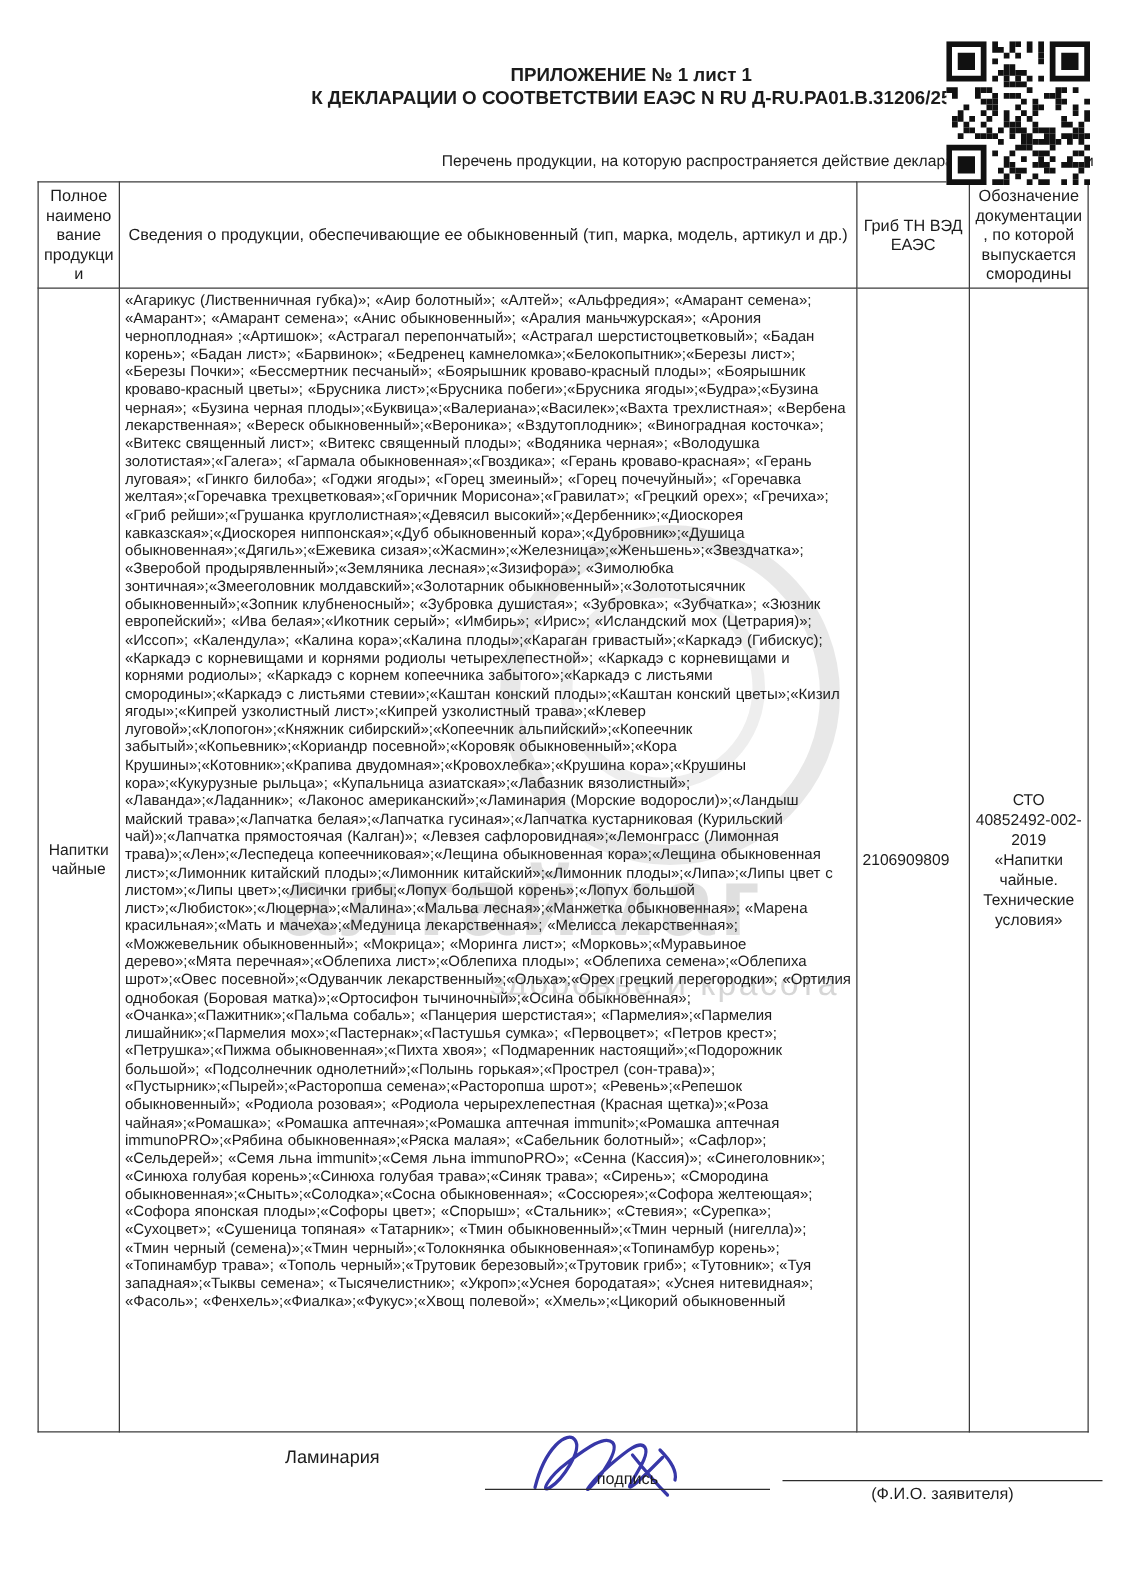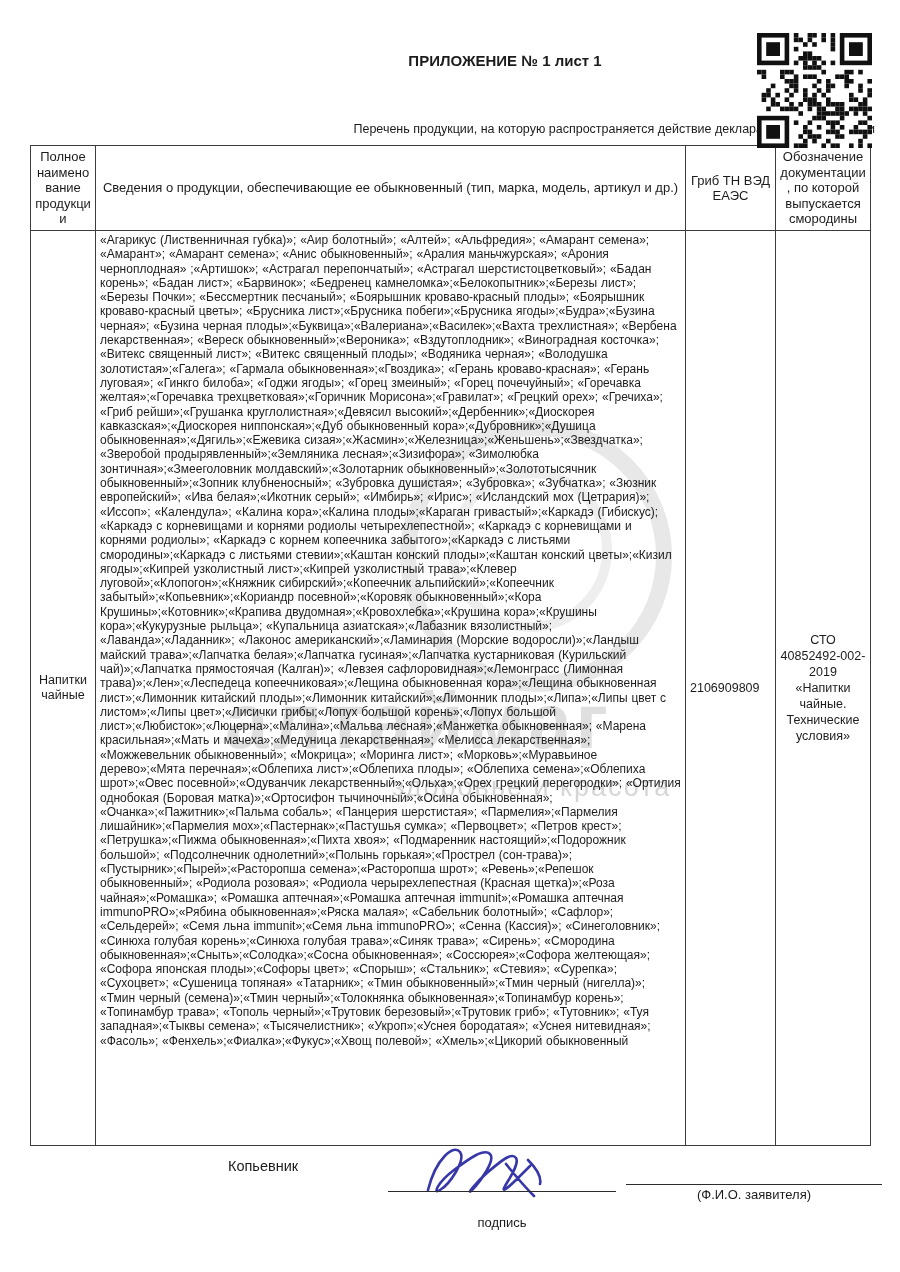--- a/index.html
+++ b/index.html
@@ -51,38 +51,39 @@
     font-size:12px; line-height:14.3px; text-align:left; vertical-align:top !important;
     padding:2px 3px 2px 5px; letter-spacing:0px; word-spacing:0.5px;
   }
   .cell-code{font-size:12.5px; text-align:left;}
   .cell-doc{font-size:12.5px; line-height:16px; text-align:center; padding-left:7px;}
   .break-anywhere{overflow-wrap:break-word; word-break:break-word;}
   
   .ft{position:absolute; z-index:2;}
   .ft-applicant{left:228px; top:1158px; font-size:14.5px;}
   .ft-sigline{left:388px; top:1191px; width:228px; border-top:1.5px solid #2c2c2c; height:0;}
-  .ft-sigcaption{left:388px; top:1215px; width:228px; text-align:center; font-size:13px;}
+  .ft-sigcaption{left:388px; top:1175px; width:228px; text-align:center; font-size:13px;}
   .ft-signature{left:410px; top:1140px; width:190px; height:58px;}
   .ft-nameblock{left:630px; top:1148px; width:250px; text-align:center; font-size:14.5px; line-height:17.5px;}
   .ft-nameline{left:626px; top:1184px; width:256px; border-top:1.5px solid #2c2c2c; height:0;}
   .ft-namecaption{left:626px; top:1187px; width:256px; text-align:center; font-size:13px;}
 </style>
 </head>
 <body>
 
 <div class="page">
 
   <div class="wm wm-ring"></div>
   <div class="wm wm-ring-inner"></div>
   <div class="wm wm-bigtext">алтаймаг</div>
   <div class="wm wm-smalltext">здоровье и красота</div>
 
   <div class="doc-header">
     <div>ПРИЛОЖЕНИЕ № 1 лист 1</div>
+    <div>К ДЕКЛАРАЦИИ О СООТВЕТСТВИИ ЕАЭС N RU Д-RU.РА01.В.31206/25</div>
   </div>
   <div class="doc-subtitle">Перечень продукции, на которую распространяется действие декларации о соответствии</div>
 
   <div class="qr" id="qr-box"><svg width="115" height="115" viewBox="0 0 115 115" xmlns="http://www.w3.org/2000/svg">
         <rect width="115" height="115" fill="#ffffff"></rect>
         <rect x="36.8" y="0" width="4.6" height="4.6" fill="#111"></rect>
         <rect x="50.599999999999994" y="0" width="4.6" height="4.6" fill="#111"></rect>
         <rect x="55.199999999999996" y="0" width="4.6" height="4.6" fill="#111"></rect>
         <rect x="64.39999999999999" y="0" width="4.6" height="4.6" fill="#111"></rect>
         <rect x="73.6" y="0" width="4.6" height="4.6" fill="#111"></rect>
@@ -286,21 +287,21 @@
       </tr>
       <tr class="body-row">
         <td class="cell-name">Напитки чайные</td>
         <td class="cell-details">«Агарикус (Лиственничная губка)»; «Аир болотный»; «Алтей»; «Альфредия»; «Амарант семена»; «Амарант»; «Амарант семена»; «Анис обыкновенный»; «Аралия маньчжурская»; «Арония черноплодная» ;«Артишок»; «Астрагал перепончатый»; «Астрагал шерстистоцветковый»; «Бадан корень»; «Бадан лист»; «Барвинок»; «Бедренец камнеломка»;«Белокопытник»;«Березы лист»; «Березы Почки»; «Бессмертник песчаный»; «Боярышник кроваво-красный плоды»; «Боярышник кроваво-красный цветы»; «Брусника лист»;«Брусника побеги»;«Брусника ягоды»;«Будра»;«Бузина черная»; «Бузина черная плоды»;«Буквица»;«Валериана»;«Василек»;«Вахта трехлистная»; «Вербена лекарственная»; «Вереск обыкновенный»;«Вероника»; «Вздутоплодник»; «Виноградная косточка»; «Витекс священный лист»; «Витекс священный плоды»; «Водяника черная»; «Володушка золотистая»;«Галега»; «Гармала обыкновенная»;«Гвоздика»; «Герань кроваво-красная»; «Герань луговая»; «Гинкго билоба»; «Годжи ягоды»; «Горец змеиный»; «Горец почечуйный»; «Горечавка желтая»;«Горечавка трехцветковая»;«Горичник Морисона»;«Гравилат»; «Грецкий орех»; «Гречиха»; «Гриб рейши»;«Грушанка круглолистная»;«Девясил высокий»;«Дербенник»;«Диоскорея кавказская»;«Диоскорея ниппонская»;«Дуб обыкновенный кора»;«Дубровник»;«Душица обыкновенная»;«Дягиль»;«Ежевика сизая»;«Жасмин»;«Железница»;«Женьшень»;«Звездчатка»; «Зверобой продырявленный»;«Земляника лесная»;«Зизифора»; «Зимолюбка зонтичная»;«Змееголовник молдавский»;«Золотарник обыкновенный»;«Золототысячник обыкновенный»;«Зопник клубненосный»; «Зубровка душистая»; «Зубровка»; «Зубчатка»; «Зюзник европейский»; «Ива белая»;«Икотник серый»; «Имбирь»; «Ирис»; «Исландский мох (Цетрария)»; «Иссоп»; «Календула»; «Калина кора»;«Калина плоды»;«Караган гривастый»;«Каркадэ (Гибискус); «Каркадэ с корневищами и корнями родиолы четырехлепестной»; «Каркадэ с корневищами и корнями родиолы»; «Каркадэ с корнем копеечника забытого»;«Каркадэ с листьями смородины»;«Каркадэ с листьями стевии»;«Каштан конский плоды»;«Каштан конский цветы»;«Кизил ягоды»;«Кипрей узколистный лист»;«Кипрей узколистный трава»;«Клевер луговой»;«Клопогон»;«Княжник сибирский»;«Копеечник альпийский»;«Копеечник забытый»;«Копьевник»;«Кориандр посевной»;«Коровяк обыкновенный»;«Кора Крушины»;«Котовник»;«Крапива двудомная»;«Кровохлебка»;«Крушина кора»;«Крушины кора»;«Кукурузные рыльца»; «Купальница азиатская»;«Лабазник вязолистный»; «Лаванда»;«Ладанник»; «Лаконос американский»;«Ламинария (Морские водоросли)»;«Ландыш майский трава»;«Лапчатка белая»;«Лапчатка гусиная»;«Лапчатка кустарниковая (Курильский чай)»;«Лапчатка прямостоячая (Калган)»; «Левзея сафлоровидная»;«Лемонграсс (Лимонная трава)»;«Лен»;«Леспедеца копеечниковая»;«Лещина обыкновенная кора»;«Лещина обыкновенная лист»;«Лимонник китайский плоды»;«Лимонник китайский»;«Лимонник плоды»;«Липа»;«Липы цвет с листом»;«Липы цвет»;«Лисички грибы;«Лопух большой корень»;«Лопух большой лист»;«Любисток»;«Люцерна»;«Малина»;«Мальва лесная»;«Манжетка обыкновенная»; «Марена красильная»;«Мать и мачеха»;«Медуница лекарственная»; «Мелисса лекарственная»; «Можжевельник обыкновенный»; «Мокрица»; «Моринга лист»; «Морковь»;«Муравьиное дерево»;«Мята перечная»;«Облепиха лист»;«Облепиха плоды»; «Облепиха семена»;«Облепиха шрот»;«Овес посевной»;«Одуванчик лекарственный»;«Ольха»;«Орех грецкий перегородки»; «Ортилия однобокая (Боровая матка)»;«Ортосифон тычиночный»;«Осина обыкновенная»; «Очанка»;«Пажитник»;«Пальма собаль»; «Панцерия шерстистая»; «Пармелия»;«Пармелия лишайник»;«Пармелия мох»;«Пастернак»;«Пастушья сумка»; «Первоцвет»; «Петров крест»; «Петрушка»;«Пижма обыкновенная»;«Пихта хвоя»; «Подмаренник настоящий»;«Подорожник большой»; «Подсолнечник однолетний»;«Полынь горькая»;«Прострел (сон-трава)»; «Пустырник»;«Пырей»;«Расторопша семена»;«Расторопша шрот»; «Ревень»;«Репешок обыкновенный»; «Родиола розовая»; «Родиола черырехлепестная (Красная щетка)»;«Роза чайная»;«Ромашка»; «Ромашка аптечная»;«Ромашка аптечная immunit»;«Ромашка аптечная immunoPRO»;«Рябина обыкновенная»;«Ряска малая»; «Сабельник болотный»; «Сафлор»; «Сельдерей»; «Семя льна immunit»;«Семя льна immunoPRO»; «Сенна (Кассия)»; «Синеголовник»; «Синюха голубая корень»;«Синюха голубая трава»;«Синяк трава»; «Сирень»; «Смородина обыкновенная»;«Сныть»;«Солодка»;«Сосна обыкновенная»; «Соссюрея»;«Софора желтеющая»; «Софора японская плоды»;«Софоры цвет»; «Спорыш»; «Стальник»; «Стевия»; «Сурепка»; «Сухоцвет»; «Сушеница топяная» «Татарник»; «Тмин обыкновенный»;«Тмин черный (нигелла)»; «Тмин черный (семена)»;«Тмин черный»;«Толокнянка обыкновенная»;«Топинамбур корень»; «Топинамбур трава»; «Тополь черный»;«Трутовик березовый»;«Трутовик гриб»; «Тутовник»; «Туя западная»;«Тыквы семена»; «Тысячелистник»; «Укроп»;«Уснея бородатая»; «Уснея нитевидная»; «Фасоль»; «Фенхель»;«Фиалка»;«Фукус»;«Хвощ полевой»; «Хмель»;«Цикорий обыкновенный</td>
         <td class="cell-code">2106909809</td>
         <td class="cell-doc">СТО 40852492-002-2019 «Напитки чайные. Технические условия»</td>
       </tr>
     </tbody>
   </table>
 
-  <div class="ft ft-applicant">Копьевник</div>
+  <div class="ft ft-applicant">Ламинария</div>
 
   <div class="ft ft-signature">
     <svg width="190" height="58" viewBox="0 0 190 58" xmlns="http://www.w3.org/2000/svg">
       <path d="M18 50 C 26 18, 44 4, 50 12 C 56 20, 40 44, 30 50 C 22 55, 28 42, 44 30 C 60 18, 74 8, 80 14 C 86 20, 70 42, 62 50 C 56 56, 64 44, 78 32 C 92 20, 102 12, 106 18 C 110 24, 98 40, 94 48 C 92 53, 100 46, 110 36 L 120 26 M 96 24 C 104 34, 116 48, 124 56 M 118 20 C 126 28, 132 36, 130 44" fill="none" stroke="#3737a8" stroke-width="2.6" stroke-linecap="round"></path>
     </svg>
   </div>
   <div class="ft ft-sigline"></div>
   <div class="ft ft-sigcaption">подпись</div>
 
   <div class="ft ft-nameline"></div>

